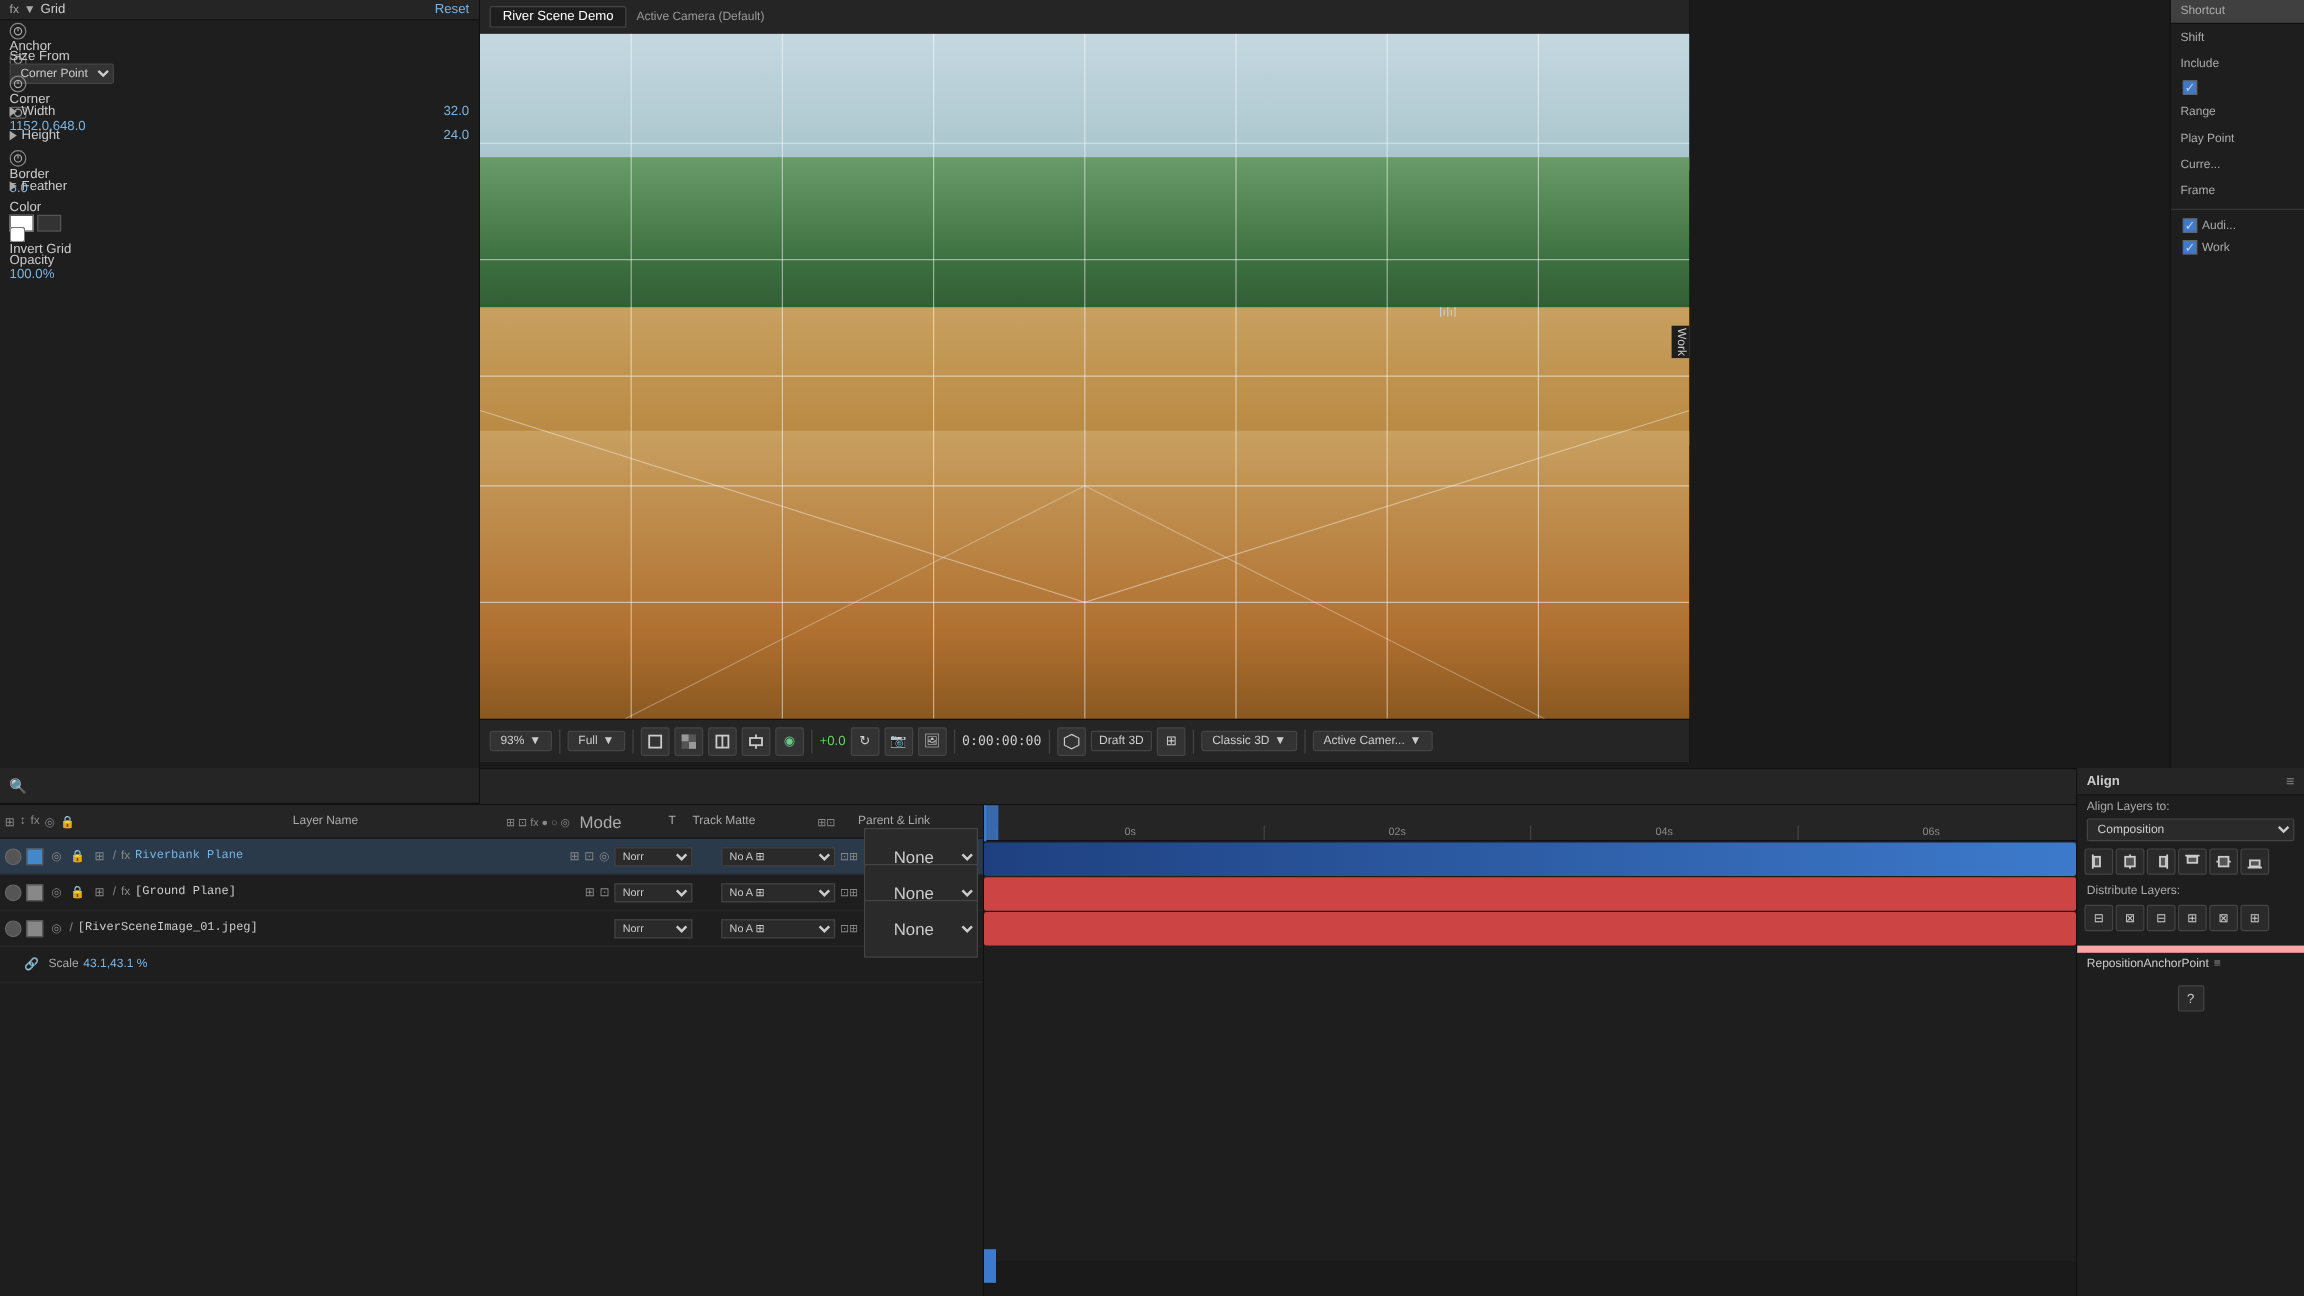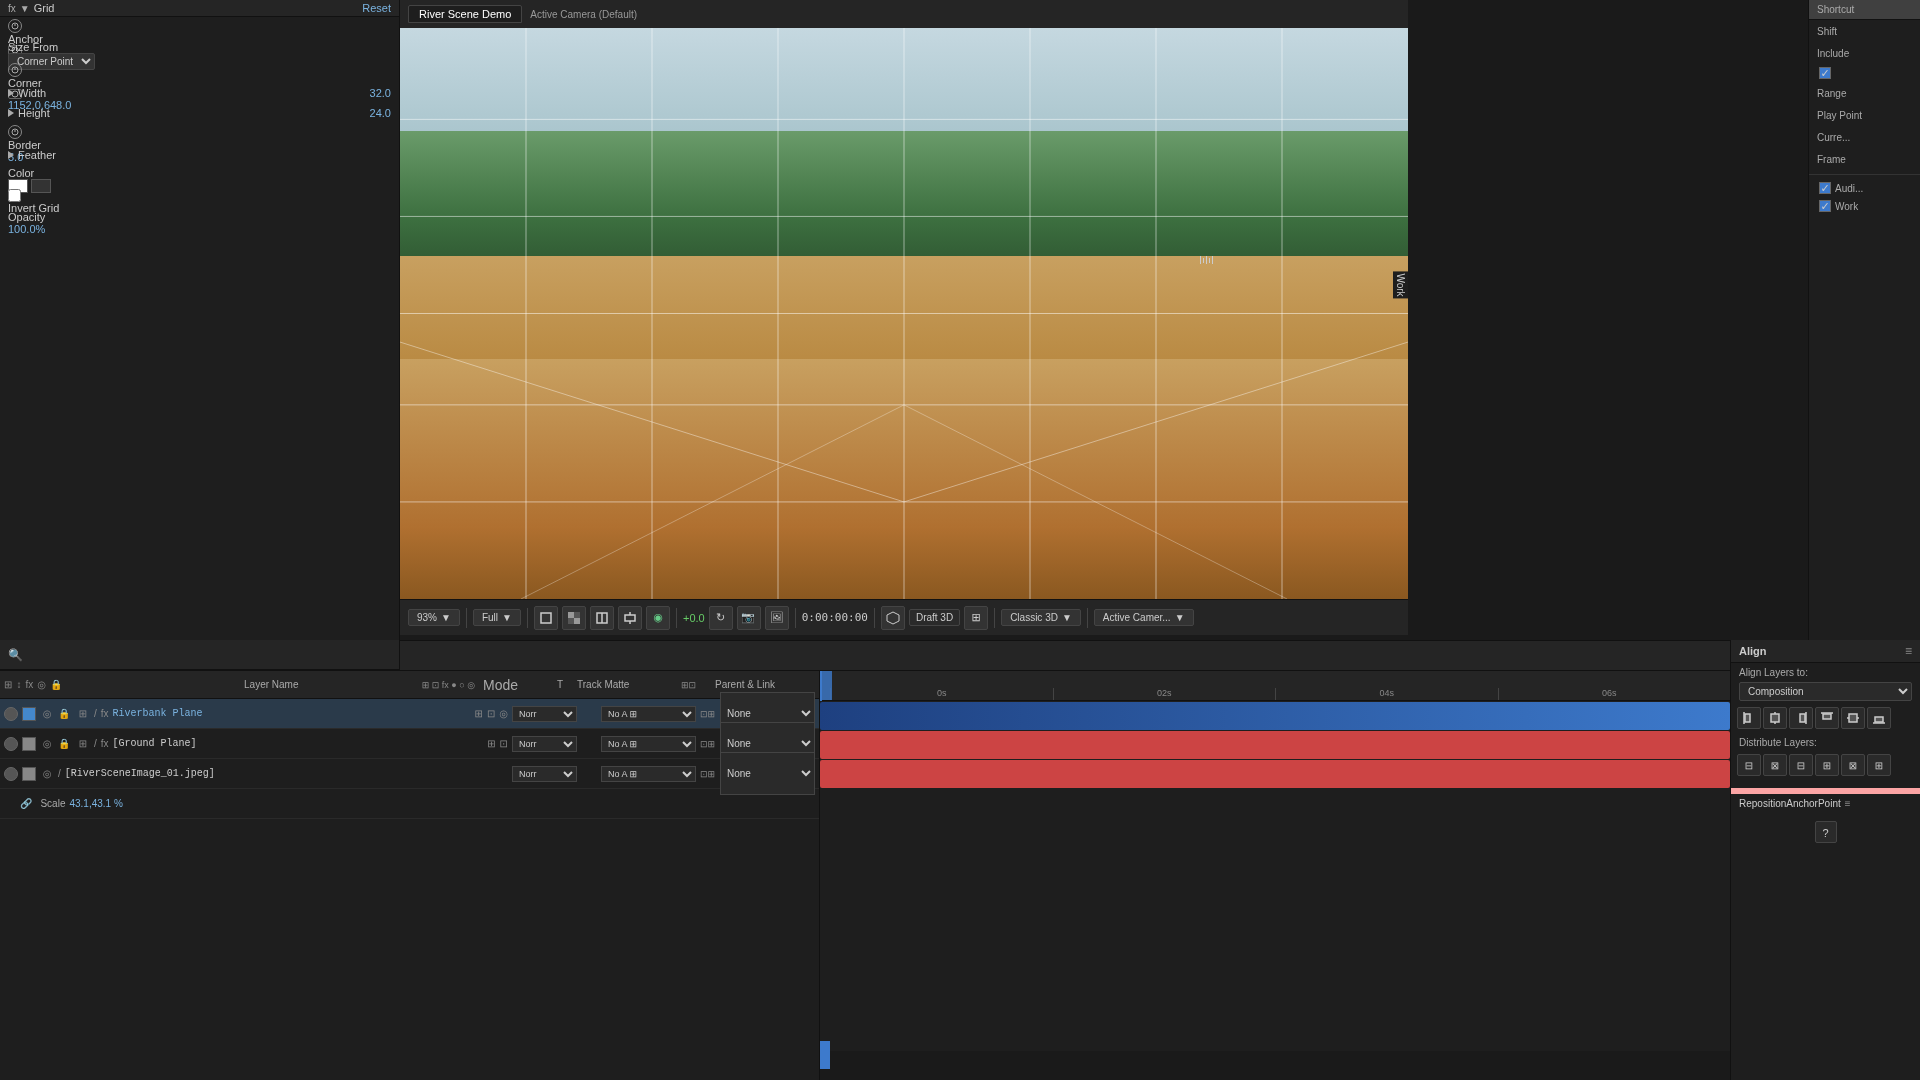--- a/index.html
+++ b/index.html
@@ -467,22 +467,23 @@
       border: 1px solid #444;
       color: #ccc;
       font-size: 9px;
       padding: 1px 2px;
     }
     .parent-dropdown {
       width: 95px;
       background: #2a2a2a;
       border: 1px solid #444;
       color: #ccc;
-      font-size: 10px;
+      font-size: 14px;
       padding: 14px 2px;
+      text-align: center;
     }
     .scale-row {
       display: flex;
       align-items: center;
       height: 30px;
       border-bottom: 1px solid #2a2a2a;
       padding: 0 20px;
       gap: 4px;
     }
     .scale-icon {

